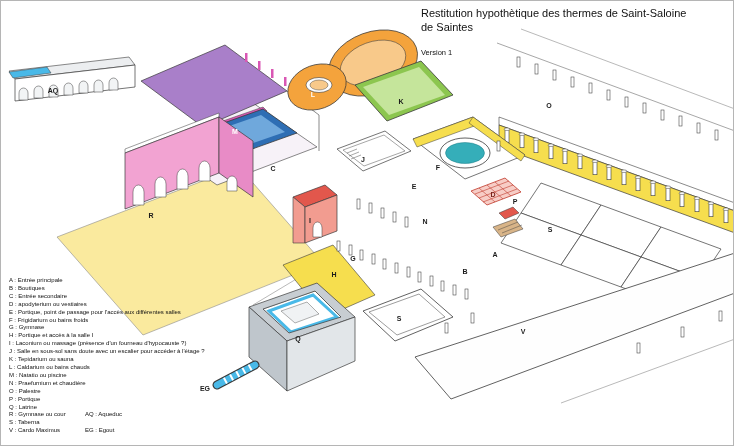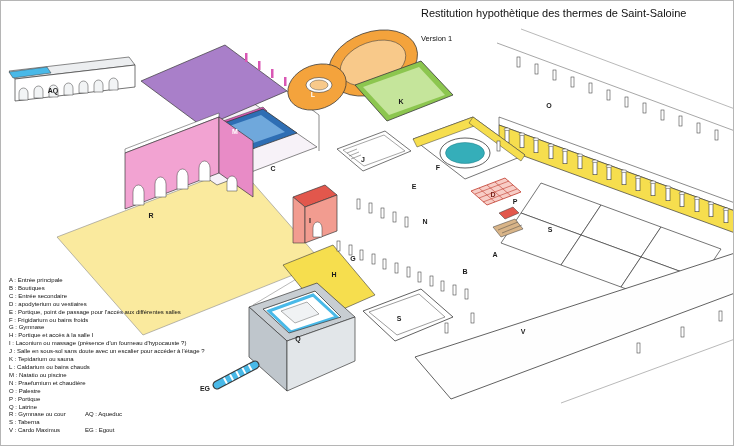--- a/index.html
+++ b/index.html
@@ -245,20 +245,21 @@
     <text class="pl" x="297" y="340">Q</text>
     <text class="pl" x="398" y="320">S</text>
     <text class="pl" x="549" y="231">S</text>
     <text class="pl" x="522" y="333">V</text>
     <text class="pl" x="204" y="390">EG</text>
   </g>
 </svg>
 
 <div class="title">
   <div>Restitution hypothètique des thermes de Saint-Saloine</div>
+  <div>de Saintes</div>
   <div class="version">Version 1</div>
 </div>
 
 <div class="legend">
       <div class="legend-row"><span>A : Entrée principale</span></div>
       <div class="legend-row"><span>B : Boutiques</span></div>
       <div class="legend-row"><span>C : Entrée secondaire</span></div>
       <div class="legend-row"><span>D : apodyterium ou vestiaires</span></div>
       <div class="legend-row"><span>E : Portique, point de passage pour l'accès aux différentes salles</span></div>
       <div class="legend-row"><span>F : Frigidarium ou bains froids</span></div>

